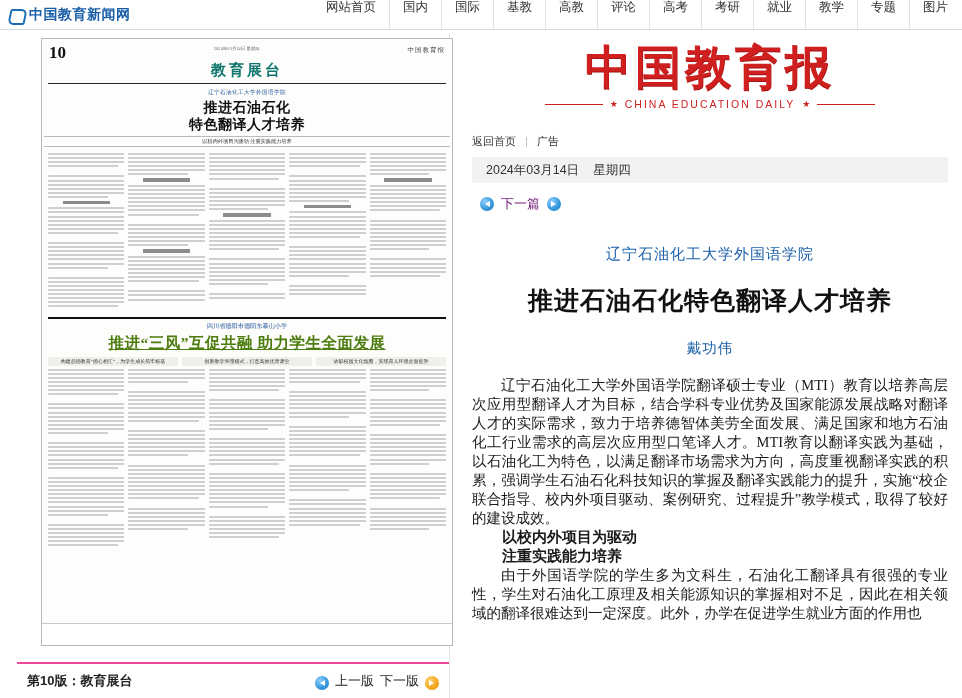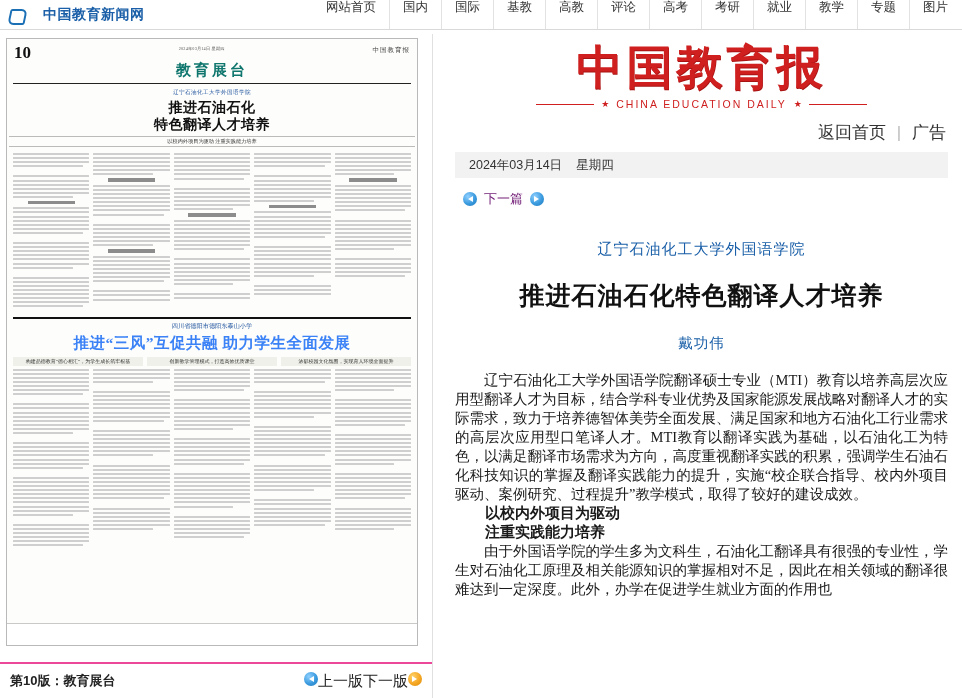--- a/index.html
+++ b/index.html
@@ -15,21 +15,21 @@
     height: 30px;
     border-bottom: 1px solid #d9d9d9;
     display: flex;
     align-items: center;
     background: #fff;
     font-size: 12px;
   }
   .brand {
     display: flex;
     align-items: center;
-    gap: 19px;
+    gap: 5px;
     padding-left: 8px;
     width: 300px;
   }
   .brand-logo {
     width: 16px; height: 16px;
     position: relative;
     flex: none;
   }
   .brand-logo::before {
     content: "";
@@ -65,23 +65,24 @@
   .navlink:first-child { border-left: none; }
   .navlink:last-child { padding-right: 14px; }
 
   
   .wrap {
     display: flex;
     height: 668px;
   }
   .leftpane {
     width: 432px;
-    padding: 8px 8px 0 6px;
+    padding: 8px 8px 0 24px;
     background: #fff;
     position: relative;
+    margin-left: 17px;
   }
   .divider {
     width: 1px;
     background: #e0e0e0;
     margin-top: 4px;
   }
   .rightpane {
     flex: 1;
     position: relative;
     padding: 0 14px 0 22px;
@@ -198,22 +199,23 @@
   .art2-kicker {
     font-size: 6.2px;
     color: #1a4f9c;
     text-align: center;
     margin-bottom: 2px;
   }
   .art2-title {
     font-size: 15.5px;
     font-weight: bold;
     text-align: center;
-    color: #3b82f6;
+    color: #4d7c0f;
     letter-spacing: 0.5px;
+    text-decoration: underline;
   }
   .subcols {
     display: flex;
     gap: 4px;
     padding: 3px 6px 0 6px;
   }
   .subcol-title {
     flex: 1;
     text-align: center;
     font-size: 5px;
@@ -240,23 +242,23 @@
     display: flex;
     align-items: center;
     padding: 0 10px;
     font-size: 13px;
     color: #222;
   }
   .bottombar .pagelabel { font-weight: bold; }
   .pager {
     margin-left: auto;
     display: flex;
-    align-items: flex-start;
-    gap: 0;
-    font-size: 15px;
+    align-items: flex-end;
+    gap: 6px;
+    font-size: 13px;
     color: #222;
   }
   .circ {
     width: 14px; height: 14px;
     border-radius: 50%;
     background: radial-gradient(circle at 35% 32%, #ffd36b 0%, #f5a623 55%, #d98b08 100%);
     display: inline-block;
     position: relative;
     flex: none;
   }
@@ -307,24 +309,24 @@
   .masthead-en .txt {
     color: #cf1f1f;
     font-size: 10.5px;
     letter-spacing: 2px;
   }
   .masthead-star {
     color: #cf1f1f;
     font-size: 9px;
   }
   .toplinks {
-    text-align: right;
-    font-size: 17px;
+    text-align: left;
+    font-size: 11px;
     color: #333;
-    margin-top: 11px;
+    margin-top: 24px;
     padding-right: 2px;
   }
   .toplinks span { cursor: pointer; }
   .toplinks .sep { color: #bbb; margin: 0 6px; }
   .datebar {
     margin-top: 8px;
     background: #f2f2f2;
     height: 26px;
     display: flex;
     align-items: center;

